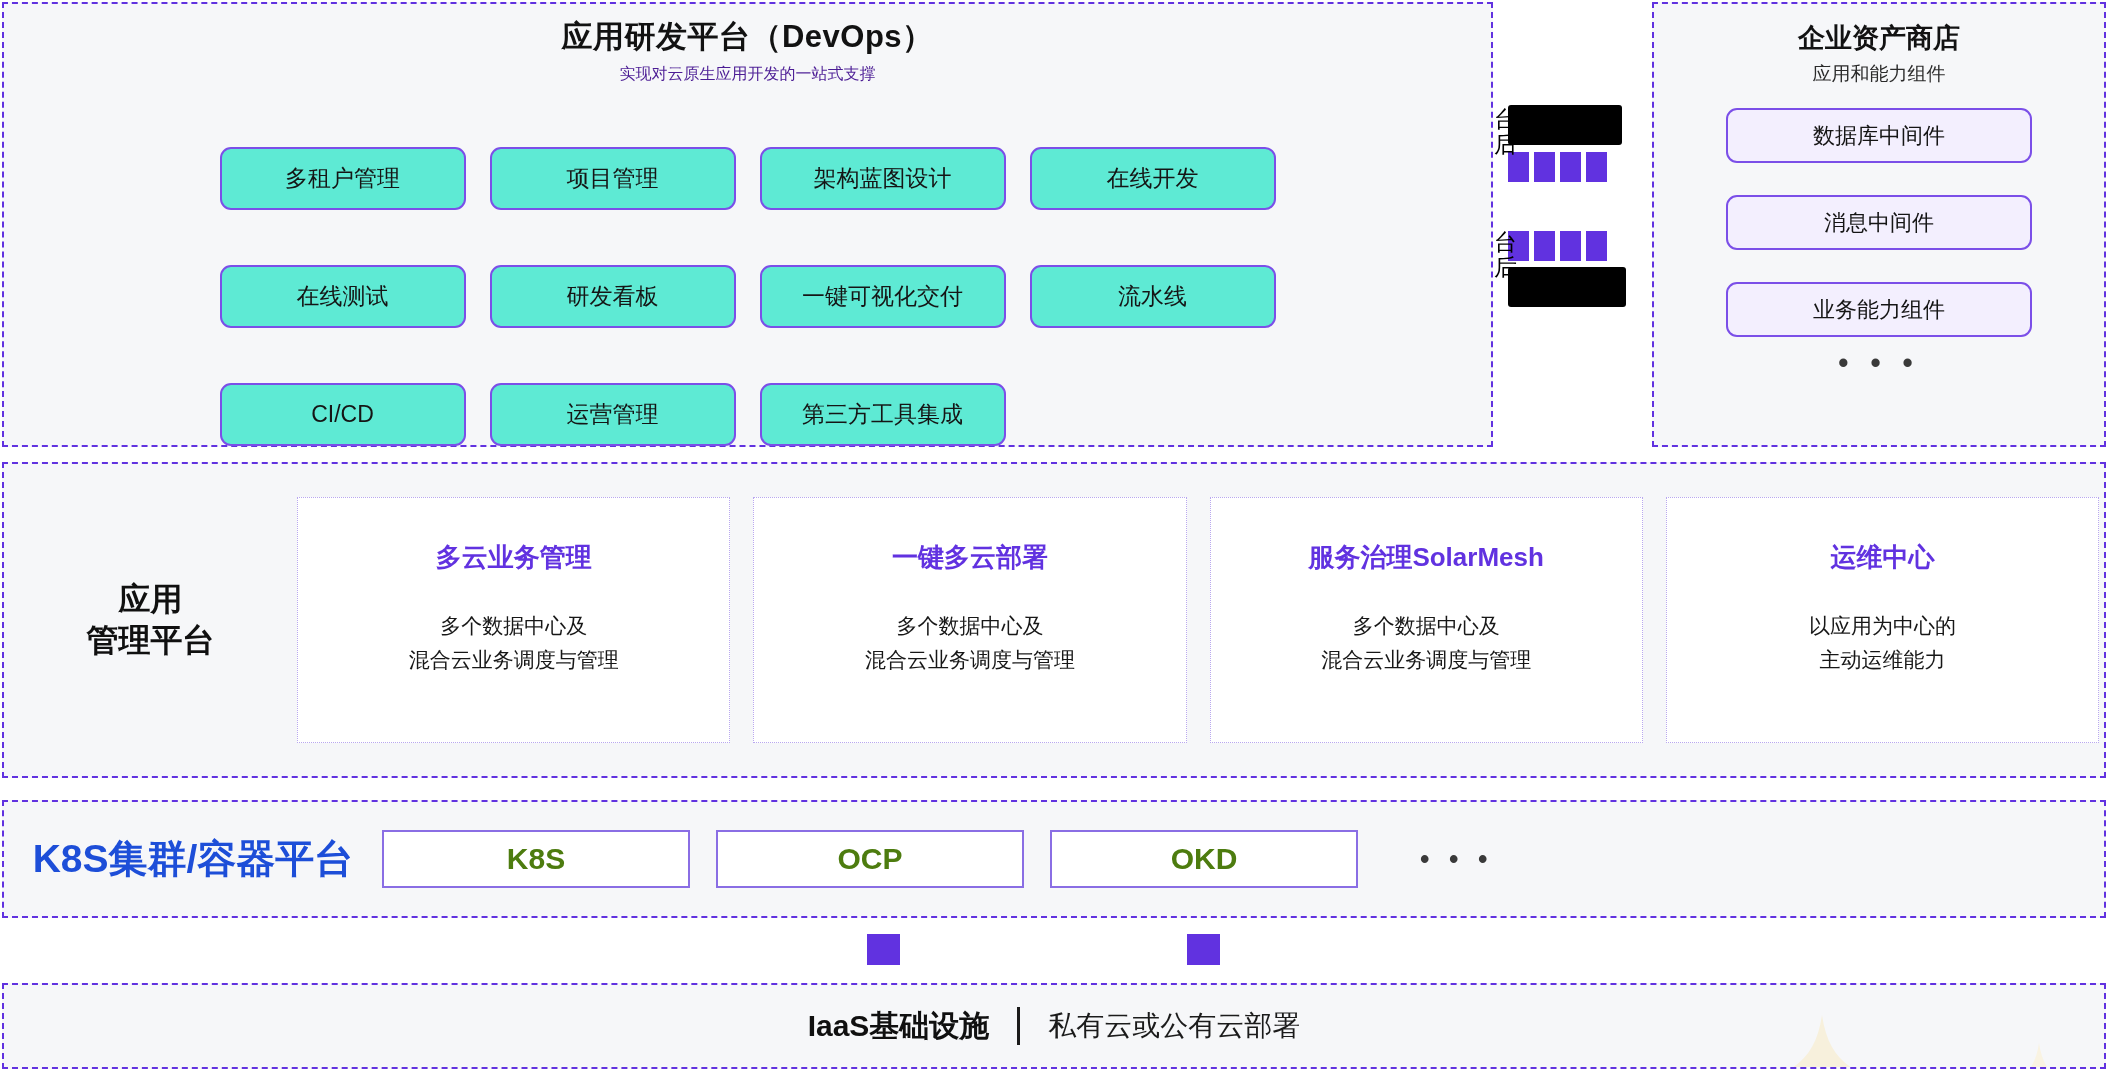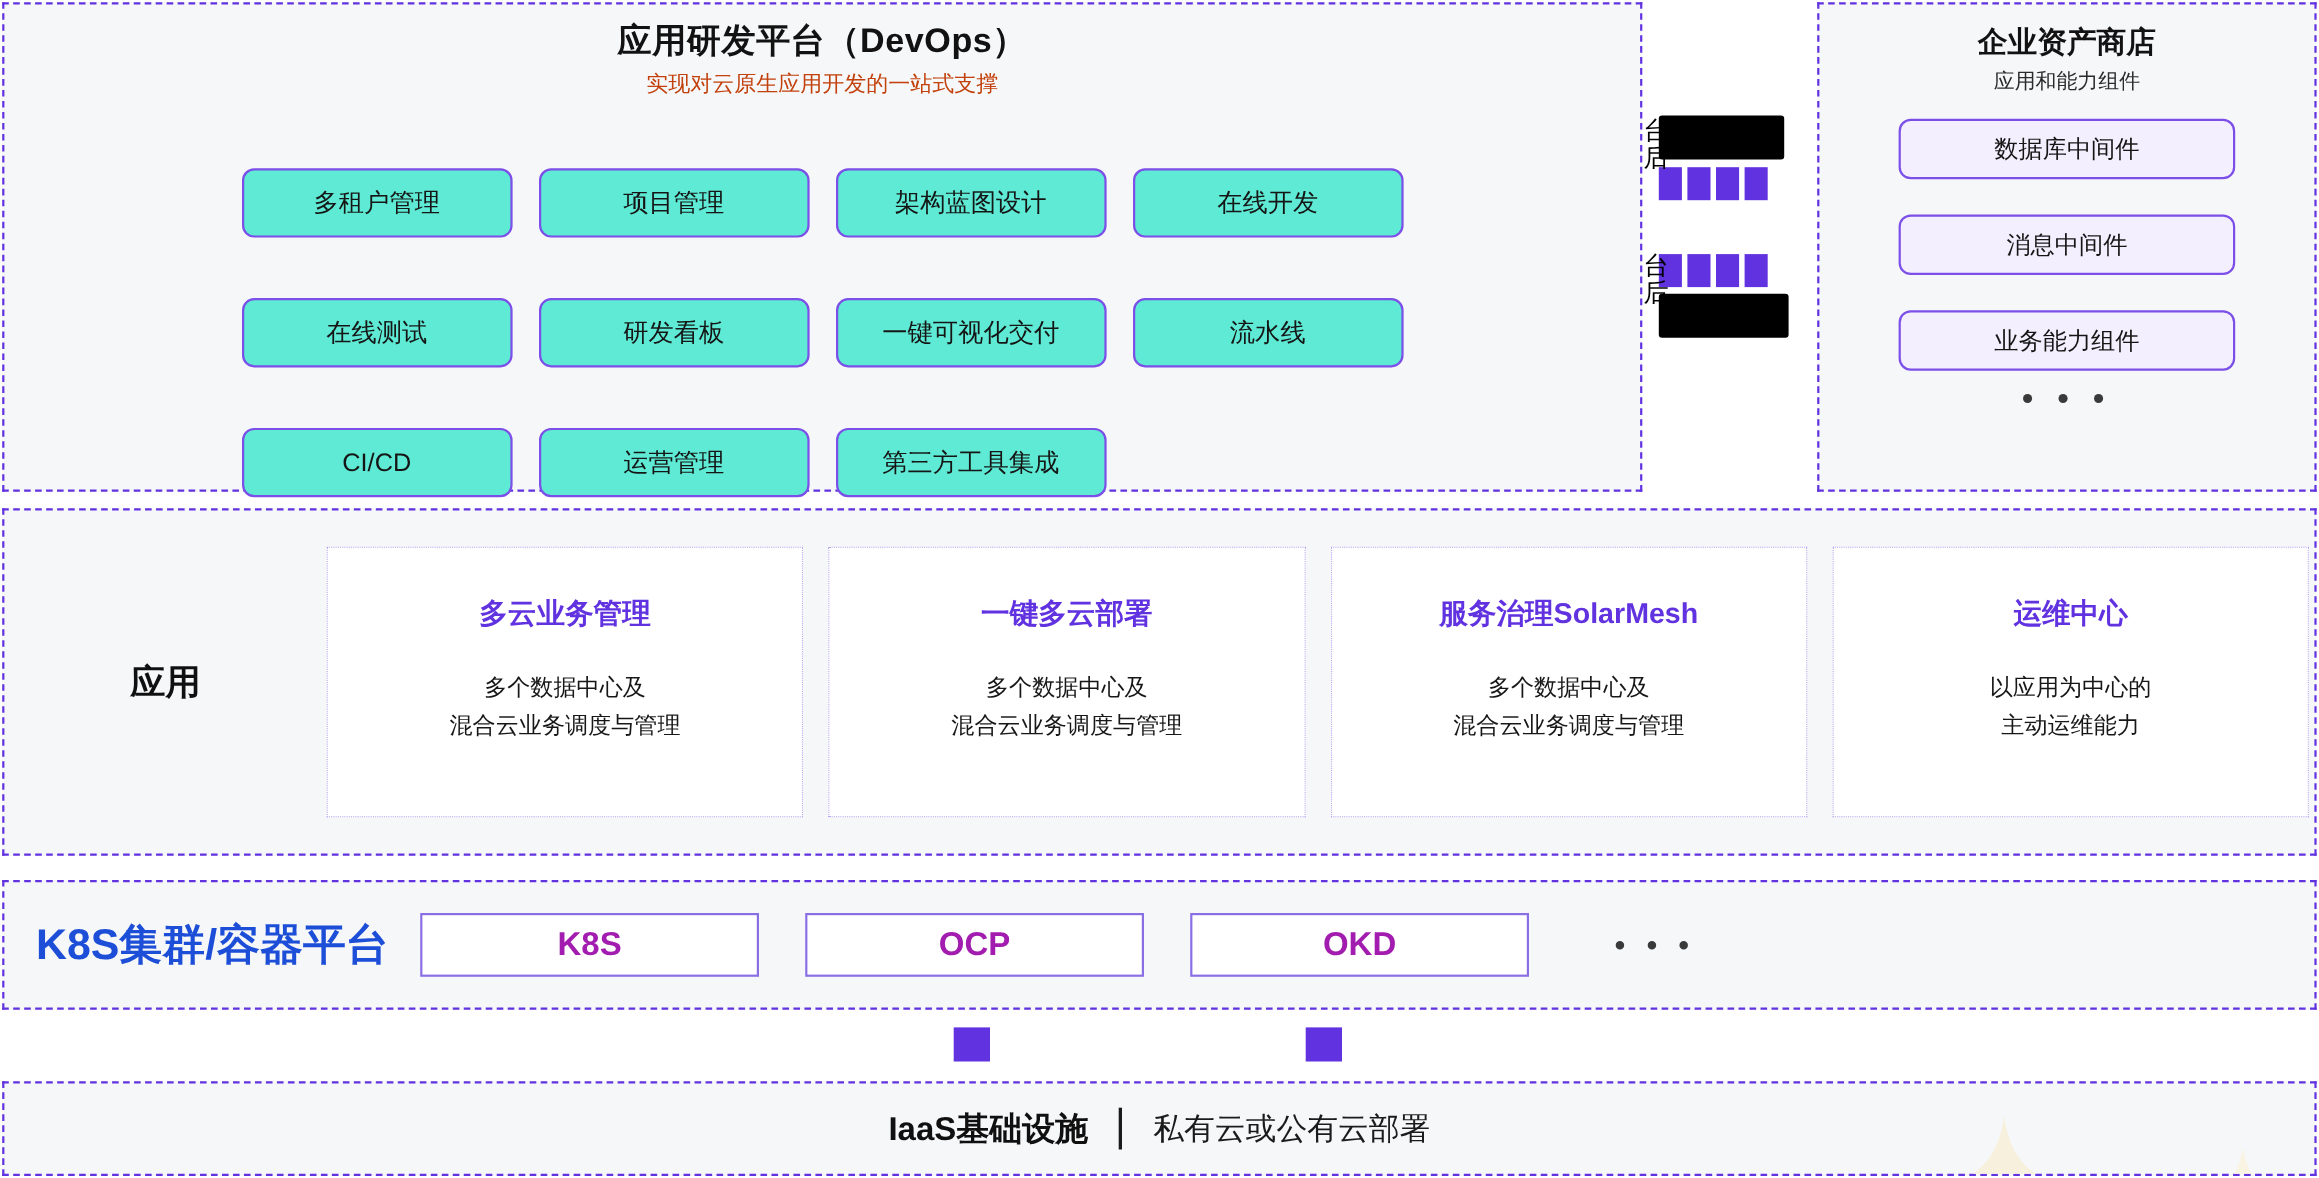--- a/index.html
+++ b/index.html
@@ -18,21 +18,21 @@
     border: 2px dashed #6132e0;
   }
 
   
   #devops-band { left: 2px; top: 2px; width: 1491px; height: 445px; }
   .band-head { width: 100%; text-align: center; }
   .band-title {
     font-size: 31px; font-weight: bold; color: #121212;
     letter-spacing: .5px; line-height: 1.25; padding-top: 14px;
   }
-  .band-sub { font-size: 20px; color: #c2410c; line-height: 1.4; padding-top: 6px; }
+  .band-sub { font-size: 16px; color: #4c1d95; line-height: 1.4; padding-top: 6px; }
 
   .devops-grid {
     display: grid;
     grid-template-columns: repeat(4, 246px);
     column-gap: 24px; row-gap: 15px;
     justify-content: center;
     margin-top: 22px;
   }
   .chip {
     height: 63px; border-radius: 11px;
@@ -97,24 +97,24 @@
   }
 
   
   #k8s-band { left: 2px; top: 800px; width: 2104px; height: 118px; }
   .k8s-inner { display: flex; align-items: center; height: 100%; }
   .k8s-label {
     flex: 0 0 378px; text-align: center;
     font-size: 39px; font-weight: bold; color: #1d4ed8;
   }
   .k8s-box {
-    width: 308px; height: 58px; margin-right: 42px;
+    width: 308px; height: 58px; margin-right: 26px;
     background: #ffffff; border: 2px solid #8a6ee4;
     display: flex; align-items: center; justify-content: center;
-    font-size: 30px; font-weight: bold; color: #a21caf;
+    font-size: 30px; font-weight: bold; color: #4d7c0f;
   }
   .k8s-dots {
     font-size: 27px; font-weight: bold; color: #3a3a3a;
     letter-spacing: 6px; margin-left: 36px;
   }
 
   
   #connectors { position: absolute; left: 0; top: 0; width: 2108px; height: 1071px; pointer-events: none; }
   .conn-sq { position: absolute; width: 33px; height: 31px; background: #6132e0; }
 
@@ -189,20 +189,21 @@
       <div class="asset-chip">消息中间件</div>
       <div class="asset-chip">业务能力组件</div>
     </div>
     <div class="ellipsis-dots">• • •</div>
   </div>
 
   <div class="band" id="mgmt-band">
     <div class="mgmt-inner">
       <div class="mgmt-label">
         <div>应用</div>
+        <div>管理平台</div>
       </div>
       <div class="mgmt-cards">
         <div class="mgmt-card">
           <div class="mgmt-card-title">多云业务管理</div>
           <div class="mgmt-card-desc">多个数据中心及
 混合云业务调度与管理</div>
         </div>
         <div class="mgmt-card">
           <div class="mgmt-card-title">一键多云部署</div>
           <div class="mgmt-card-desc">多个数据中心及

